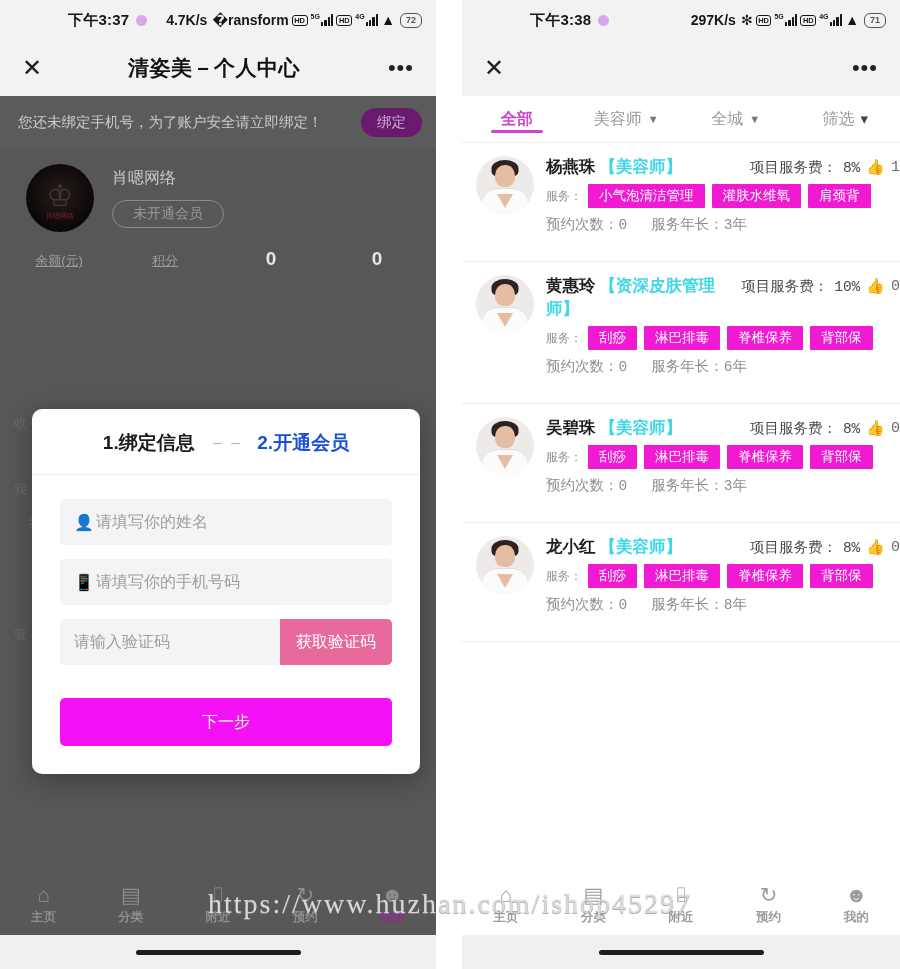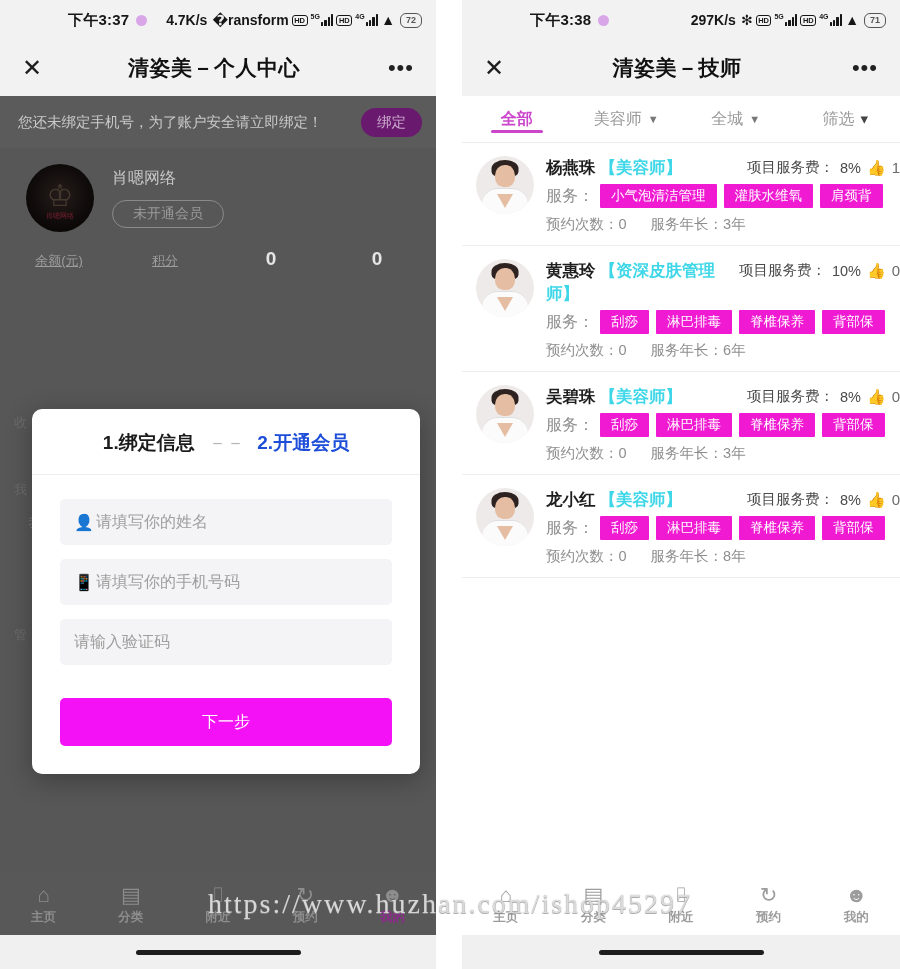--- a/index.html
+++ b/index.html
@@ -154,22 +154,22 @@
   .fb-underline {
     position: absolute; bottom: -3px; left: 50%; transform: translateX(-50%);
     width: 52px; height: 3px; background: #cc46cc; border-radius: 2px;
   }
   .caret { font-size: 11px; color: #777; }
   .funnel { font-size: 15px; color: #444; }
   .fb-sep { height: 1px; background: #ececec; }
 
   .list { background: #fff; }
   .tech {
-    display: flex; padding: 13px 0 11px 14px;
-    border-bottom: 1px solid #ededed; position: relative;
+    display: flex; padding: 13px 0 27px 14px;
+    border-bottom: 1px solid #ededed; position: relative; font-family: Liberation Mono, monospace;
   }
   .tech-av {
     width: 58px; height: 58px; border-radius: 50%;
     flex: none; overflow: hidden; background: #efeaea; position: relative;
   }
   .tech-av .head { position:absolute; left: 50%; top: 9px; transform: translateX(-50%);
     width: 20px; height: 22px; border-radius: 48% 48% 42% 42%; background: #e5bda2; }
   .tech-av .hair { position:absolute; left: 50%; top: 4px; transform: translateX(-50%);
     width: 27px; height: 17px; border-radius: 50% 50% 32% 32%; background: #2e2220; }
   .tech-av .body { position:absolute; left: 50%; bottom: -4px; transform: translateX(-50%);
@@ -182,21 +182,21 @@
   .tech-line1 { display: flex; align-items: flex-start; }
   .tech-nameblock { font-size: 16.5px; line-height: 23px; max-width: 250px; }
   .tech-name { color: #1e1e1e; font-weight: 700; }
   .tech-role { color: #3fd7e8; font-weight: 700; margin-left: 4px; }
   .tech-fee { margin-left: auto; white-space: nowrap; color: #4a4a4a;
               font-size: 14.5px; padding-top: 2px; display: flex; align-items: center; gap: 6px;}
   .thumb { font-size: 15px; color: #777; }
   .tech-likes { color: #6a6a6a; font-size: 15px; min-width: 8px; }
   .tech-line2 { display: flex; align-items: center; margin-top: 5px;
                 white-space: nowrap; overflow: hidden; }
-  .svc-label { color: #8e8e8e; font-size: 16px; margin-right: 6px; flex: none; }
+  .svc-label { color: #8e8e8e; font-size: 12px; margin-right: 6px; flex: none; }
   .tag {
     background: #f01ad2; color: #fff; font-size: 13.5px;
     border-radius: 1px; padding: 3px 11px; margin-right: 7px; flex: none;
   }
   .tech-line3 { margin-top: 7px; color: #8e8e8e; font-size: 14.5px; display: flex; gap: 24px; align-items: flex-end; }
 
   
   .tabbar {
     position: absolute; left: 0; right: 0; bottom: 34px; height: 62px;
     display: flex; align-items: center;
@@ -349,20 +349,21 @@
           <div class="field">
             <span class="fi">👤</span>
             <span class="ph">请填写你的姓名</span>
           </div>
           <div class="field">
             <span class="fi">📱</span>
             <span class="ph">请填写你的手机号码</span>
           </div>
           <div class="field code">
             <span class="ph">请输入验证码</span>
+            <span class="code-btn">获取验证码</span>
           </div>
           <div class="next-btn">下一步</div>
         </div>
       </div>
     </div>
 
     <div class="tabbar dark">
       <div class="tab">
         <span class="ti">⌂</span>
         <span class="tl">主页</span>
@@ -418,21 +419,20 @@
               <i></i>
             </span>
         </span>
         <span class="wifi">▲</span>
         <span class="batt">71</span>
       </span>
     </div>
 
     <div class="navbar">
       <span class="nav-close">✕</span>
-      <span class="nav-title">清姿美－技师</span>
       <span class="nav-more">•••</span>
     </div>
 
     <div class="filterbar">
       <div class="fb-item active">
         <span>全部</span>
         <span class="fb-underline"></span>
       </div>
       <div class="fb-item">
         <span>美容师</span>

